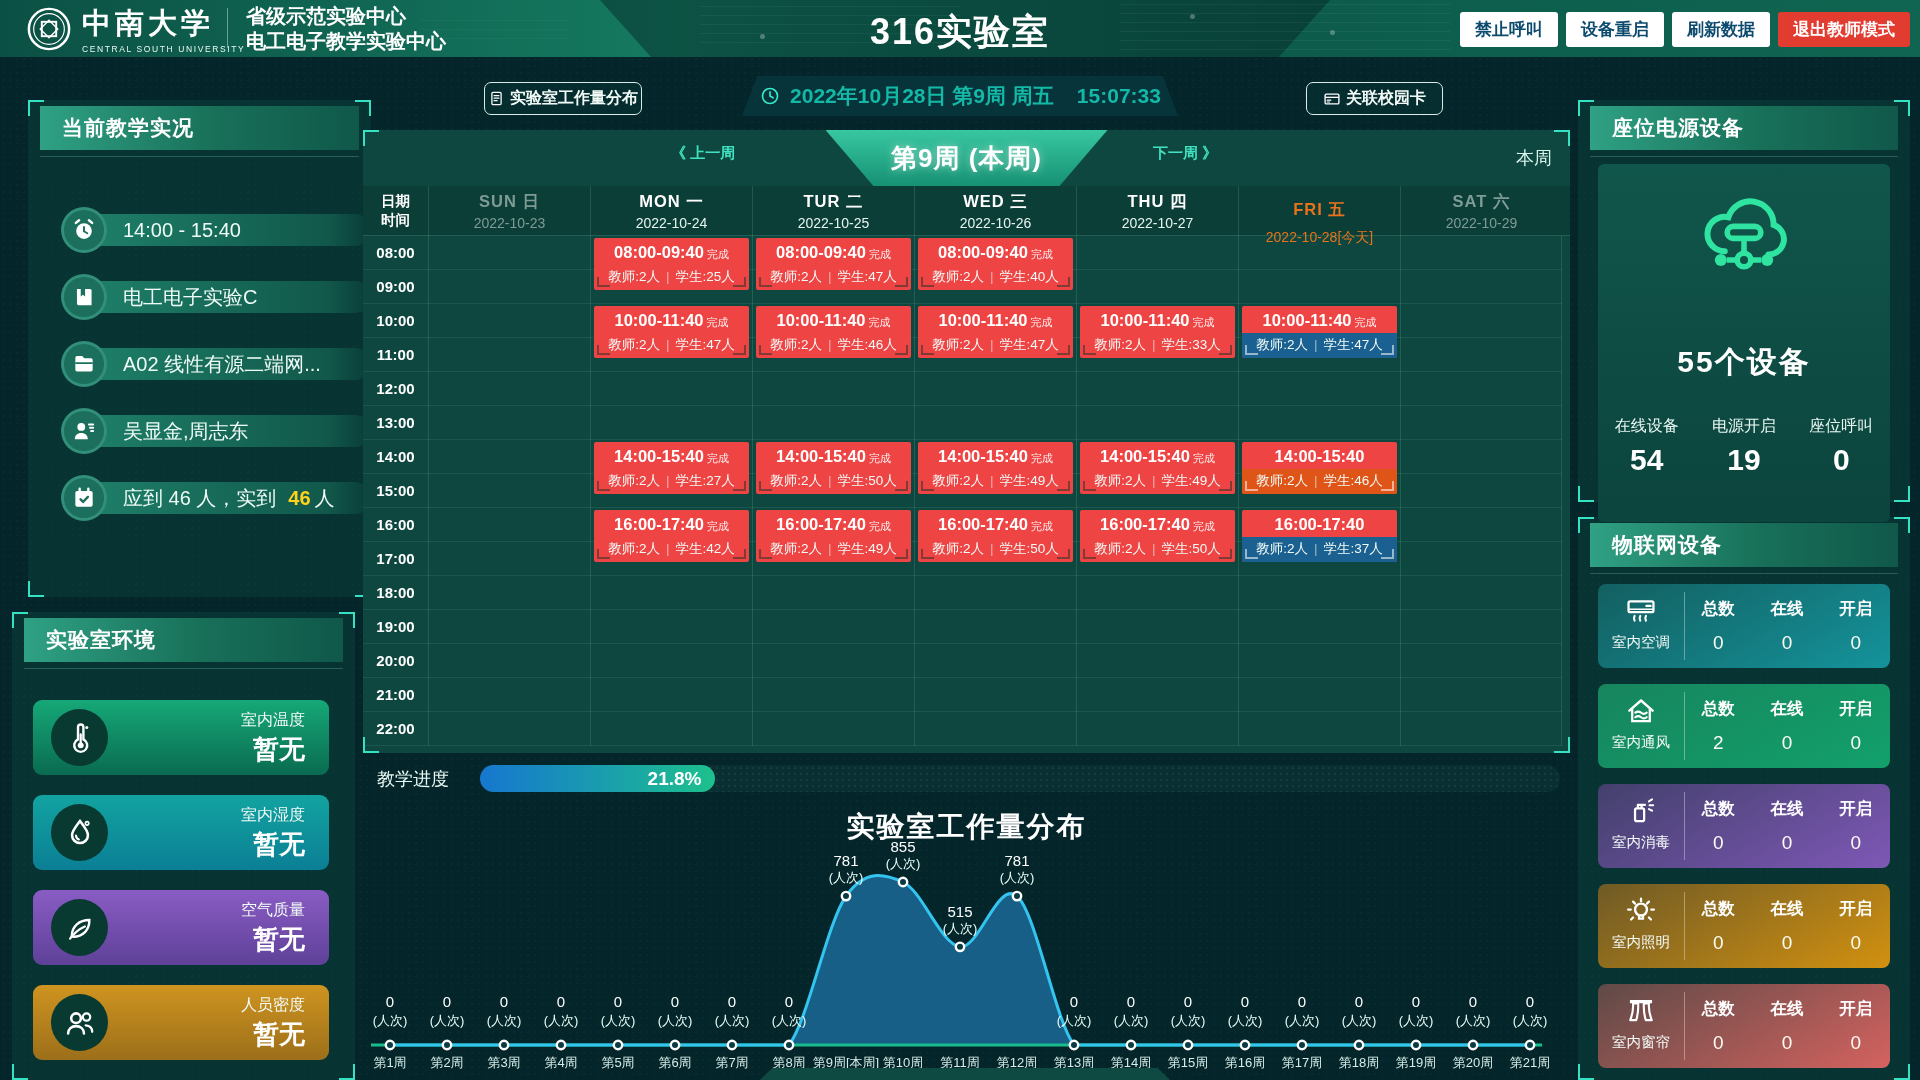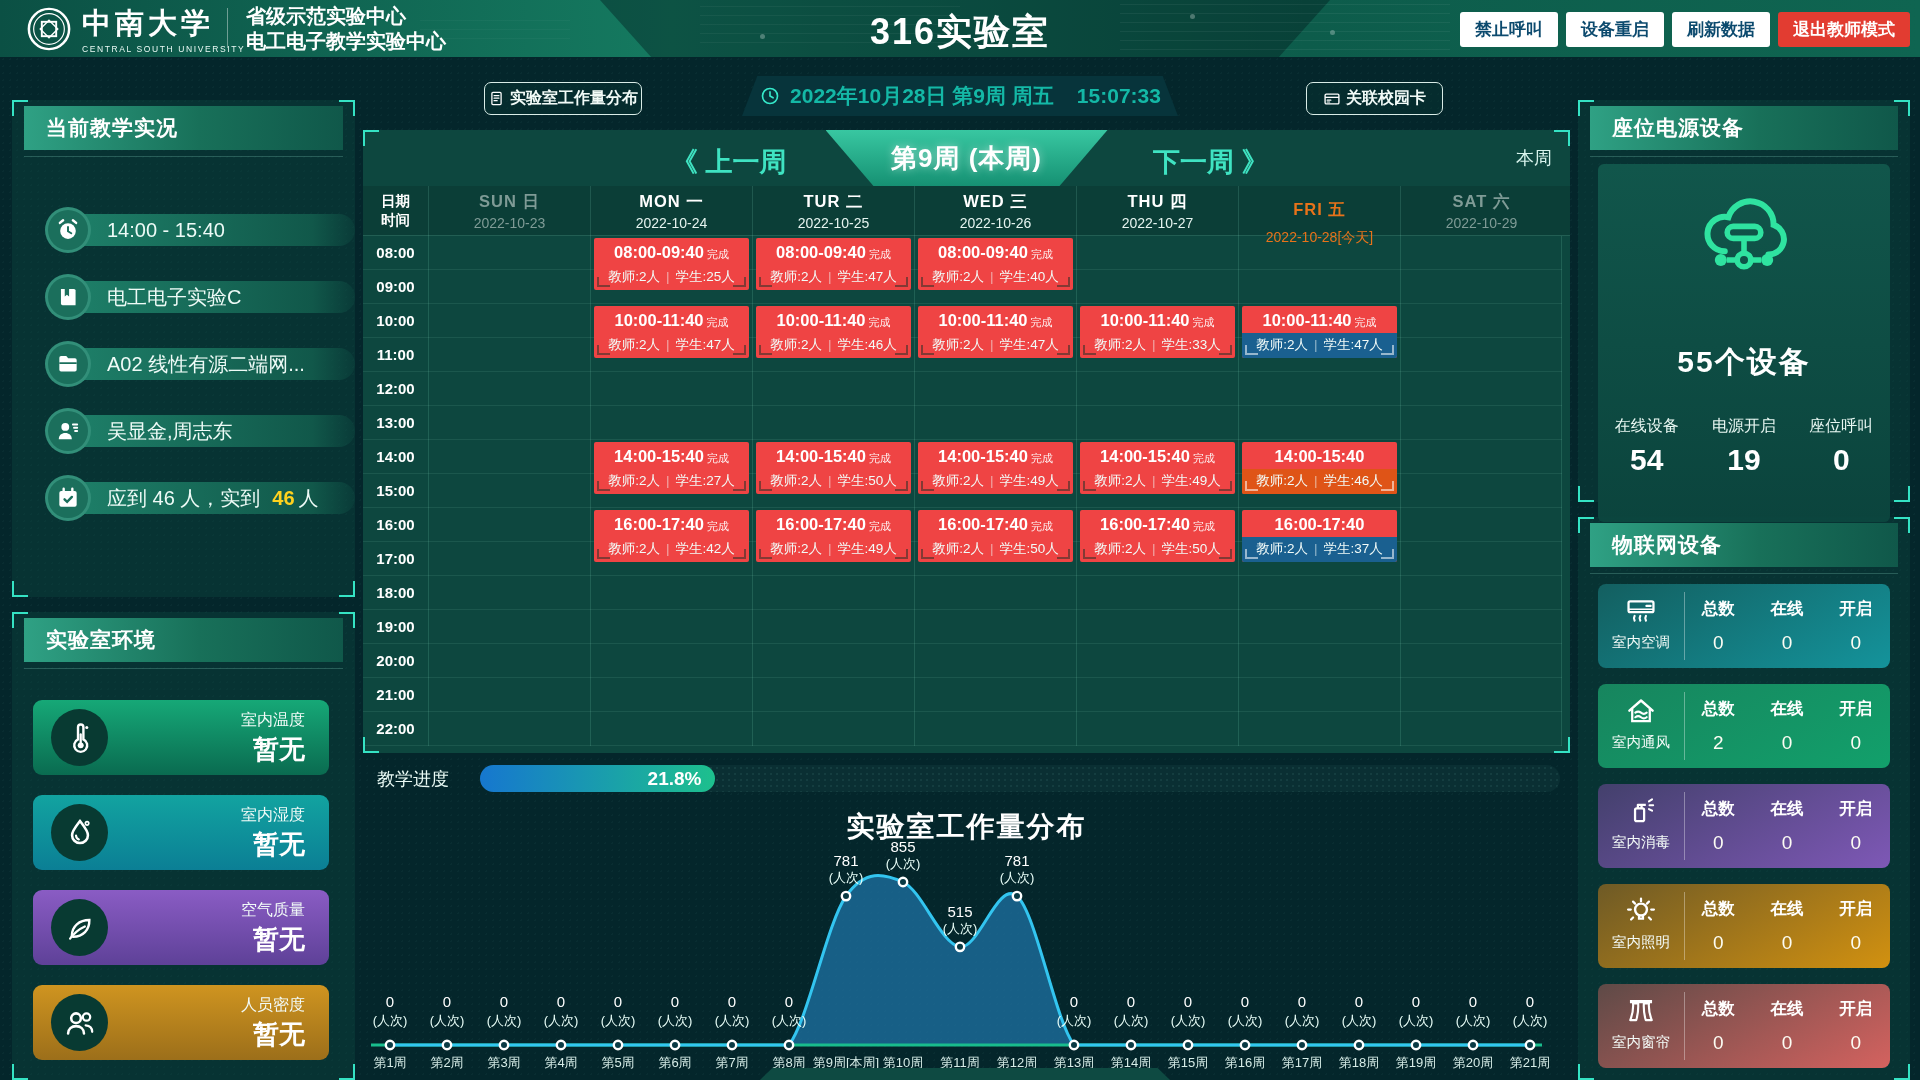--- a/index.html
+++ b/index.html
@@ -46,21 +46,21 @@
       linear-gradient(#35e3c4,#35e3c4) right 0 top 0/2px 16px no-repeat,
       linear-gradient(#35e3c4,#35e3c4) left 0 bottom 0/16px 2px no-repeat,
       linear-gradient(#35e3c4,#35e3c4) left 0 bottom 0/2px 16px no-repeat,
       linear-gradient(#35e3c4,#35e3c4) right 0 bottom 0/16px 2px no-repeat,
       linear-gradient(#35e3c4,#35e3c4) right 0 bottom 0/2px 16px no-repeat; }
   .ptitle { position:absolute; left:12px; right:12px; top:6px; height:44px;
     background:linear-gradient(90deg,#2fa184 0%,#187059 55%,#10584a 100%);
     display:flex; align-items:center; padding-left:22px; font-size:21px; font-weight:700; letter-spacing:1px; }
   .phead-rule { position:absolute; left:12px; right:12px; top:56px; height:1px; background:rgba(140,220,200,0.25); }
   
-  #teach-panel { left:12px; top:100px; width:343px; height:497px; }
+  #teach-panel { left:28px; top:100px; width:343px; height:497px; }
   .titem { position:absolute; left:33px; height:46px; width:300px; }
   .ticircle { position:absolute; left:0; top:0; width:46px; height:46px; border-radius:50%;
     background:#1b6f5c; border:3px solid rgba(70,170,145,0.55); display:flex; align-items:center; justify-content:center; }
   .ticircle svg { width:26px; height:26px; }
   .tipill { position:absolute; left:24px; top:7px; width:286px; height:32px; border-radius:16px;
     background:linear-gradient(90deg,#1e8069 0%,#11584a 85%,rgba(17,88,74,0.2) 100%);
     display:flex; align-items:center; padding-left:38px; font-size:20px; color:#eefbf7; white-space:nowrap; }
   .hl { color:#ffd21e; font-weight:700; padding:0 4px;margin-left:8px; }
   
   #env-panel { left:12px; top:612px; width:343px; height:468px; }
@@ -69,21 +69,21 @@
   .env-cyan { background:linear-gradient(180deg,#12a3a0,#0b7f95); }
   .env-purple { background:linear-gradient(180deg,#8a5cc4,#5e4198); }
   .env-orange { background:linear-gradient(180deg,#cf9420,#9c6f1a);padding-left:44px; }
   .ecircle { position:absolute; left:18px; top:9px; width:57px; height:57px; border-radius:50%; background:#083a32;
     display:flex; align-items:center; justify-content:center; }
   .ecircle svg { width:34px; height:34px; }
   .elabel { position:absolute; right:24px; top:10px; font-size:16px; text-align:right; color:#f2fbf8; }
   .evalue { position:absolute; right:24px; top:32px; font-size:26px; font-weight:700; text-align:right; }
   
   #sched-panel { left:363px; top:130px; width:1207px; height:623px; background:#0d473f; }
-  .snav-prev,.snav-next { position:absolute; top:14px; font-size:27px; font-weight:700; color:#3fe3c2; cursor:pointer; }
+  .snav-prev,.snav-next { position:absolute; top:14px; font-size:15px; font-weight:700; color:#3fe3c2; cursor:pointer; }
   .snav-prev { left:308px; } .snav-next { left:790px; }
   .snav-cur { position:absolute; left:50%; transform:translateX(-50%); top:0; width:282px; height:56px;
     background:linear-gradient(180deg,#38c7a1,#169173); clip-path:polygon(0 0,100% 0,83% 100%,17% 100%);
     display:flex; align-items:center; justify-content:center; font-size:26px; font-weight:700; letter-spacing:1px; cursor:pointer;
     text-shadow:0 0 8px rgba(255,255,255,0.5); }
   .snav-week { position:absolute; right:18px; top:16px; font-size:18px; color:#d7f3ec; cursor:pointer; }
   #sched-head { position:absolute; left:0; top:56px; width:1207px; height:50px; background:rgba(0,0,0,0.12); border-bottom:1px solid rgba(120,210,185,0.22); }
   .corner-cell { position:absolute; left:0; top:0; width:65px; height:50px; text-align:center; font-size:14.5px; font-weight:700; padding-top:6px; line-height:19px; }
   .day-cell { position:absolute; top:0; height:50px; text-align:center; border-left:1px solid rgba(120,210,185,0.18); padding-top:5px; }
   .day-cell .dn { font-size:16.5px; font-weight:700; letter-spacing:1px; }

